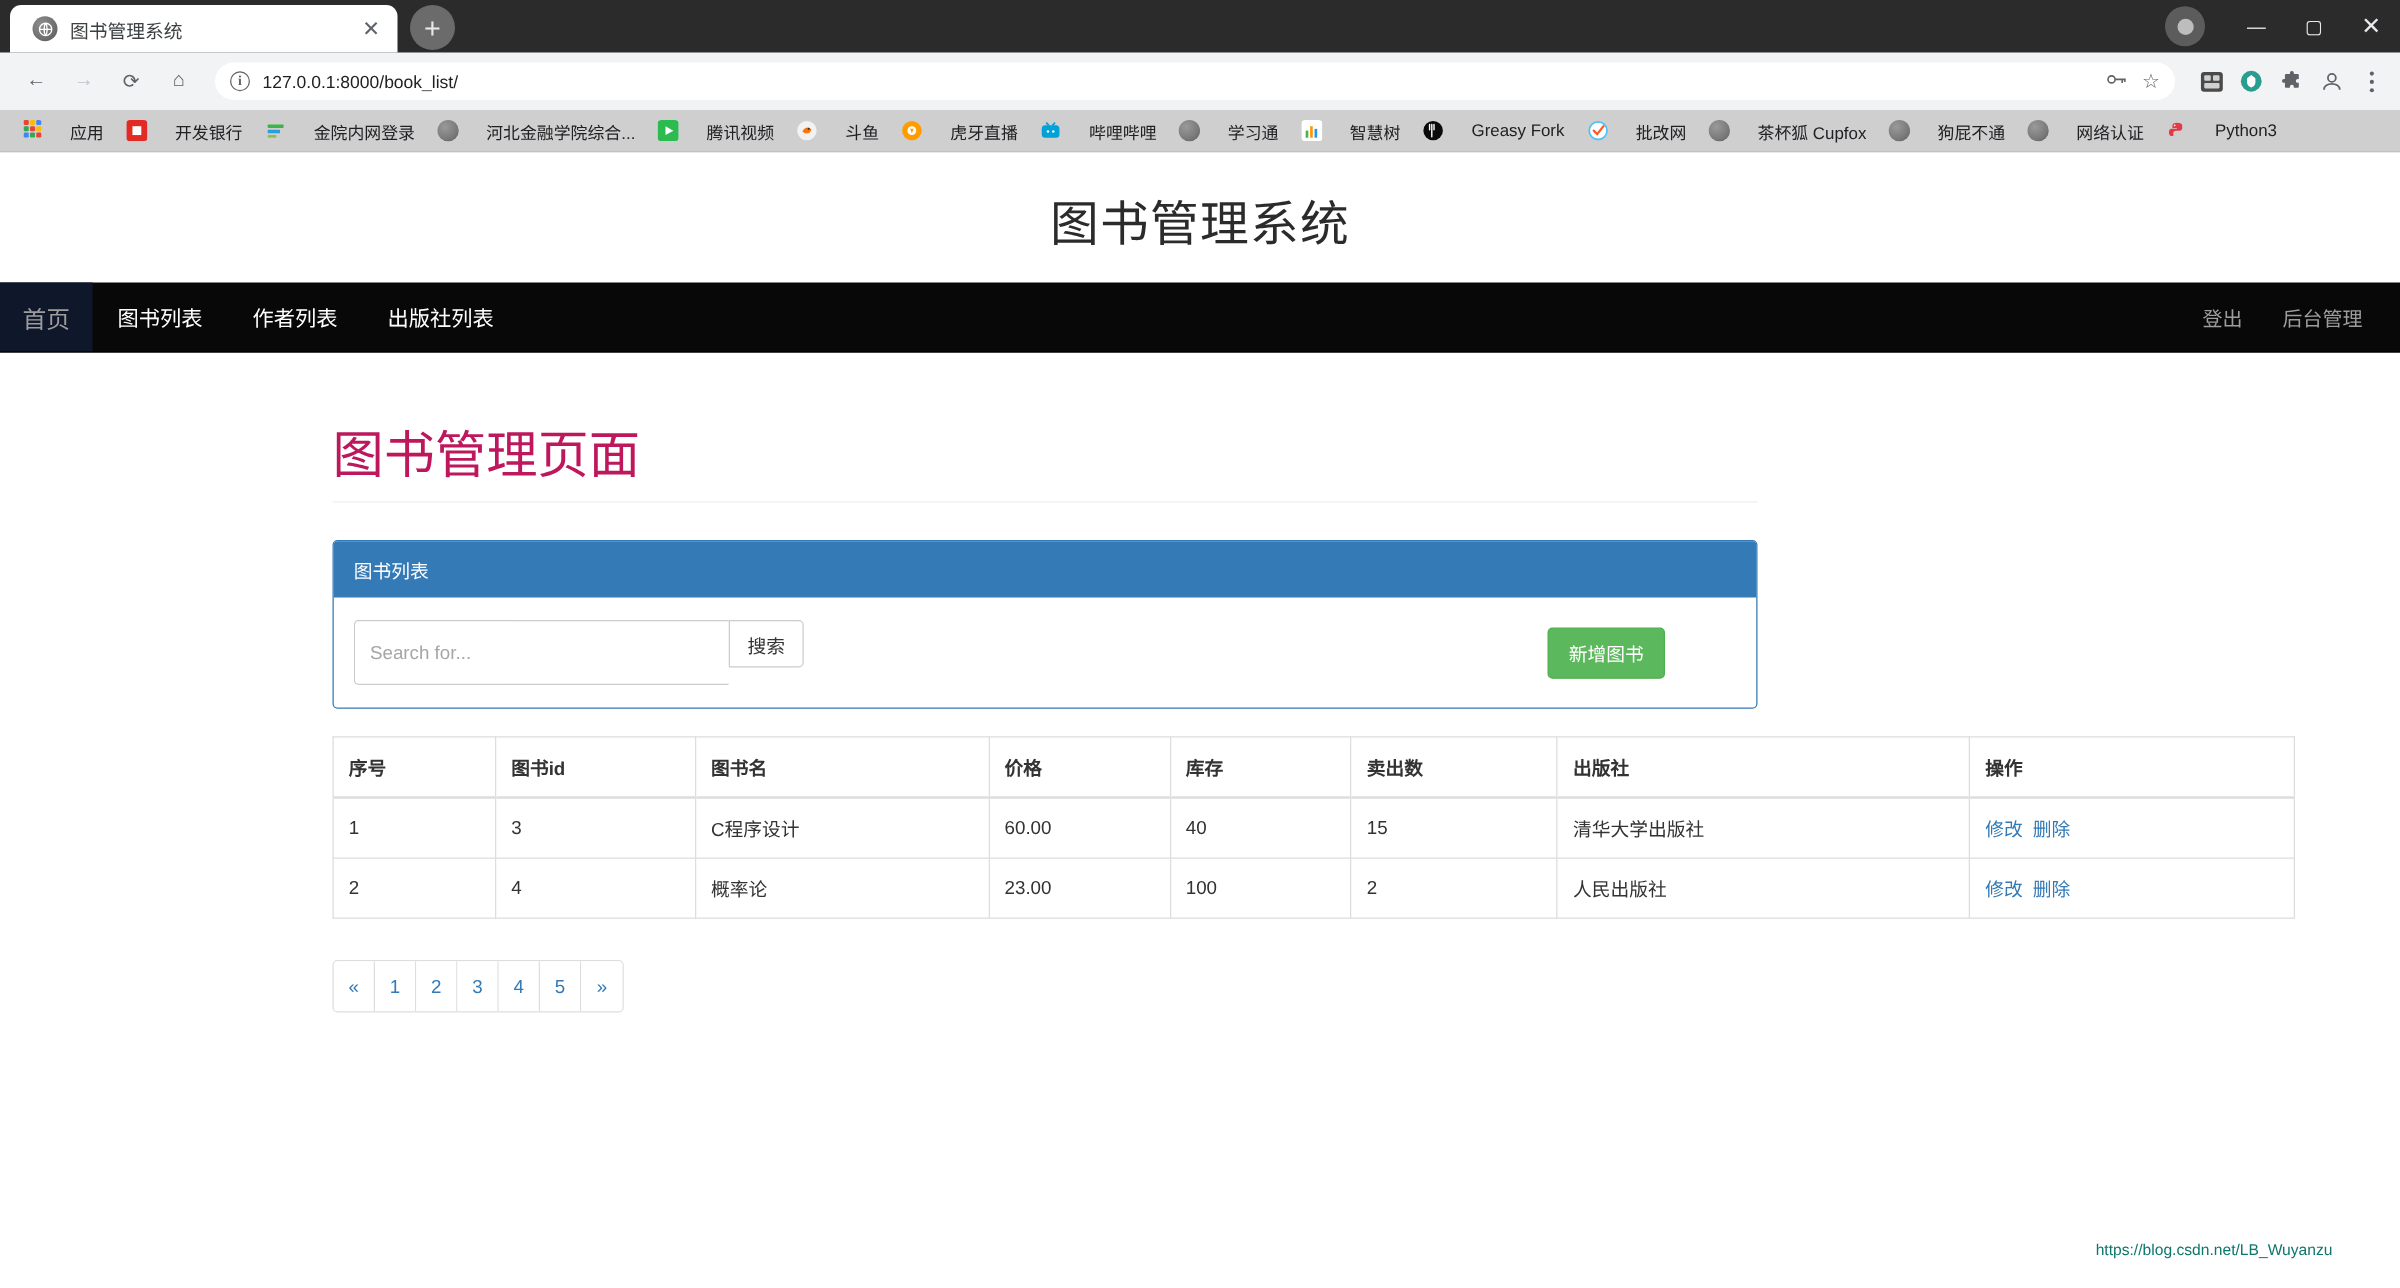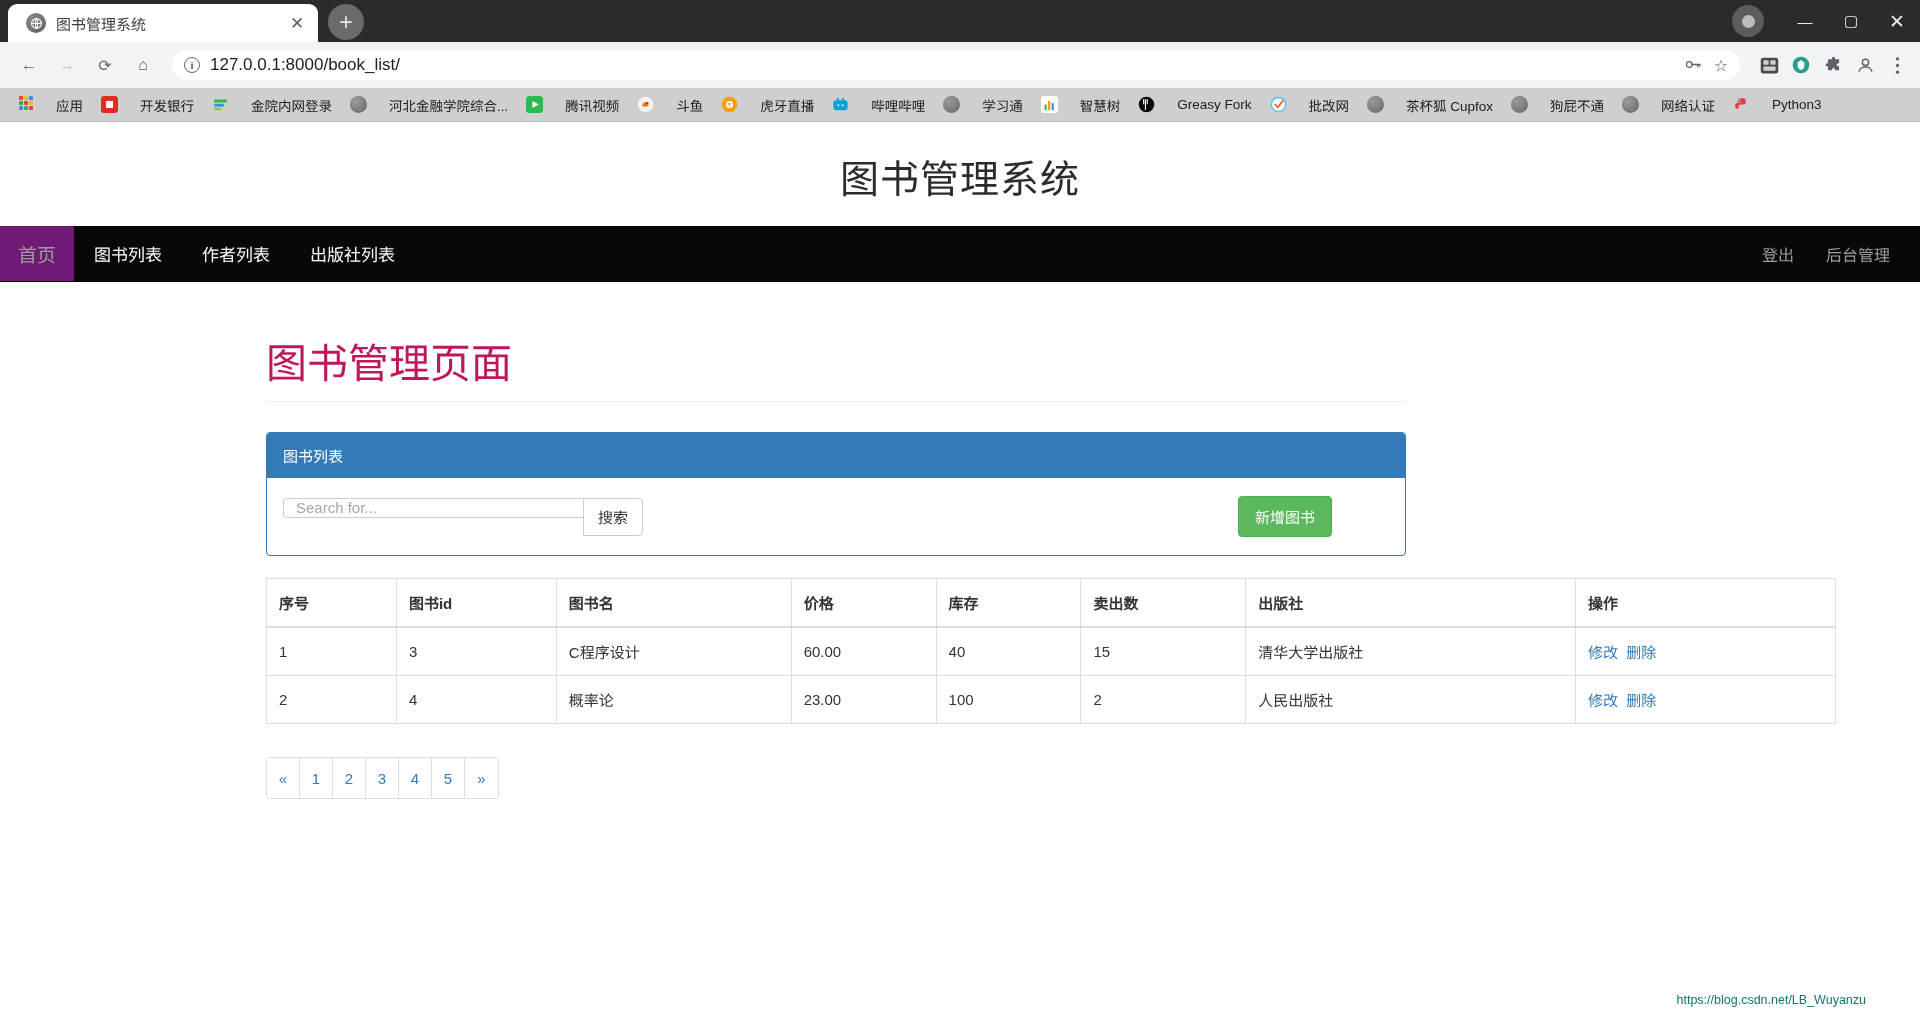--- a/index.html
+++ b/index.html
@@ -119,21 +119,21 @@
     width: 16px; height: 16px; flex:0 0 16px;
     border-radius: 50%;
     border: 1.4px solid #5f6368;
     color: #5f6368;
     font-size: 11px; font-weight: bold;
     display: flex; align-items: center; justify-content: center;
     font-family: "Liberation Serif", serif;
   }
   .omni-url {
     flex: 1 1 auto;
-    font-size: 17px;
+    font-size: 14px;
     color: #202124;
     white-space: nowrap; overflow: hidden;
   }
   .omni-right { display: flex; align-items: center; gap: 12px; }
   .key-icon { color: #5f6368; font-size: 15px; }
   .star-icon { color: #5f6368; font-size: 16px; }
   .ext-icons { display: flex; align-items: center; gap: 10px; padding-left: 6px; }
   .ext {
     width: 22px; height: 22px; border-radius: 4px;
     display: flex; align-items: center; justify-content: center;
@@ -209,21 +209,21 @@
   .navbar .left { display: flex; align-items: stretch; }
   .navbar .right { margin-left: auto; display: flex; align-items: stretch; padding-right: 14px; }
   .nav-item {
     display: flex; align-items: center;
     padding: 0 20px;
     color: #ffffff;
     font-size: 17px;
     text-decoration: none;
   }
   .nav-item.brand {
-    background: #701a75;
+    background: #0f172a;
     color: #9d9d9d;
     padding: 0 18px;
     font-size: 19px;
   }
   .nav-item.muted { color: #9d9d9d; font-size: 16px; padding: 0 16px; }
 
   .container {
     width: 1420px;
     margin: 0 auto;
     padding: 0 16px;
@@ -262,21 +262,21 @@
     padding: 18px 16px;
     display: flex;
     align-items: center;
   }
   .input-group {
     display: flex;
     width: 360px;
   }
   .form-control {
     flex: 1 1 auto;
-    height: 20px;
+    height: 52px;
     border: 1px solid #cccccc;
     border-right: none;
     border-radius: 4px 0 0 4px;
     padding: 5px 12px;
     font-size: 15px;
     color: #ef4444;
     outline: none;
     background: #fff;
     font-family: "Liberation Sans", sans-serif;
   }

